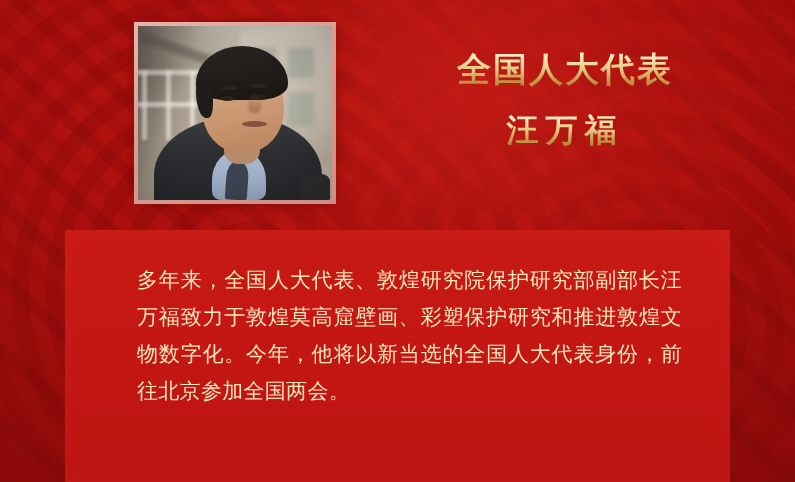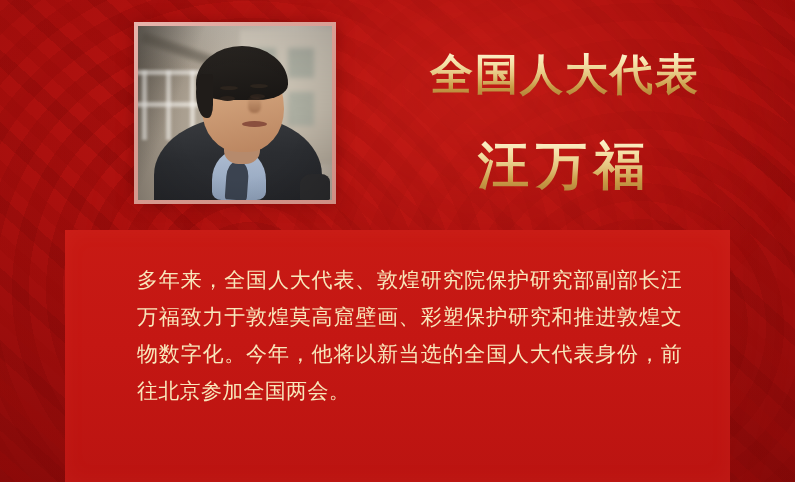--- a/index.html
+++ b/index.html
@@ -293,27 +293,27 @@
     font-weight: 700;
     background: linear-gradient(180deg, #fdf2cf 0%, #f4dfa4 28%, #e3c37c 52%, #c89a45 78%, #b2813a 100%);
     -webkit-background-clip: text;
             background-clip: text;
     color: transparent;
     -webkit-text-fill-color: transparent;
     text-shadow: none;
     letter-spacing: 2px;
   }
   #title-main {
-    font-size: 43px;
+    font-size: 34px;
     line-height: 1.05;
   }
   #title-name {
-    font-size: 51px;
+    font-size: 32px;
     line-height: 1.05;
-    margin-top: 42px;
+    margin-top: 26px;
     letter-spacing: 7px;
   }
 
   
   #body-card {
     position: absolute;
     left: 65px;
     top: 230px;
     width: 665px;
     height: 252px;

